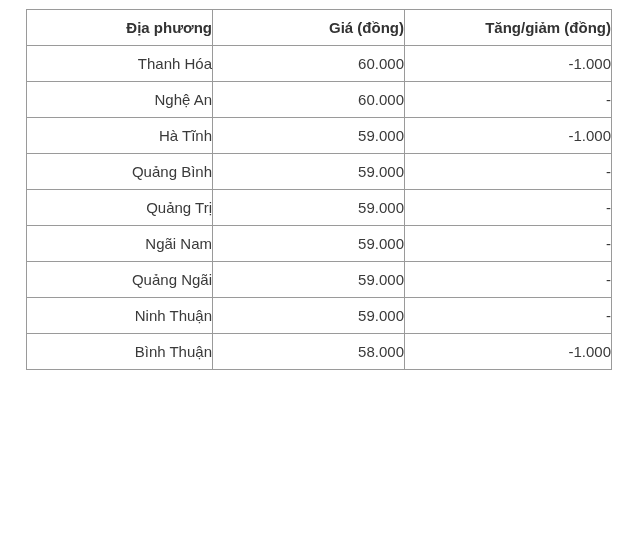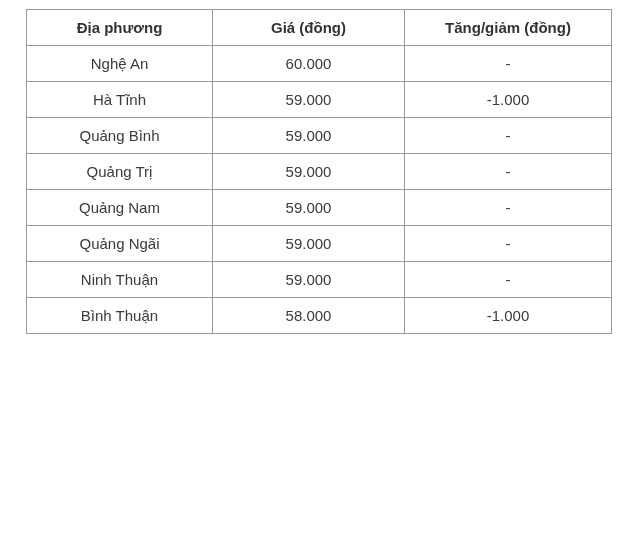--- a/index.html
+++ b/index.html
@@ -19,21 +19,21 @@
       position: absolute;
       left: 26px;
       top: 9px;
       width: 585px;
       border-collapse: collapse;
       table-layout: fixed;
     }
     .price-table th,
     .price-table td {
       border: 1px solid #9a9a9a;
-      text-align: center;
+      text-align: right;
       vertical-align: middle;
       padding: 0;
       font-size: 15px;
     }
     .price-table th {
       height: 35px;
       font-weight: bold;
       color: #333333;
     }
     .price-table td {
@@ -55,41 +55,46 @@
   </colgroup>
   <thead>
     <tr>
       <th>Địa phương</th>
       <th>Giá (đồng)</th>
       <th>Tăng/giảm (đồng)</th>
     </tr>
   </thead>
   <tbody>
     <tr>
+      <td>Thanh Hóa</td>
+      <td>60.000</td>
+      <td>-1.000</td>
+    </tr>
+    <tr>
       <td>Nghệ An</td>
       <td>60.000</td>
       <td>-</td>
     </tr>
     <tr>
       <td>Hà Tĩnh</td>
       <td>59.000</td>
       <td>-1.000</td>
     </tr>
     <tr>
       <td>Quảng Bình</td>
       <td>59.000</td>
       <td>-</td>
     </tr>
     <tr>
       <td>Quảng Trị</td>
       <td>59.000</td>
       <td>-</td>
     </tr>
     <tr>
-      <td>Quảng Nam</td>
+      <td>Ngãi Nam</td>
       <td>59.000</td>
       <td>-</td>
     </tr>
     <tr>
       <td>Quảng Ngãi</td>
       <td>59.000</td>
       <td>-</td>
     </tr>
     <tr>
       <td>Ninh Thuận</td>

